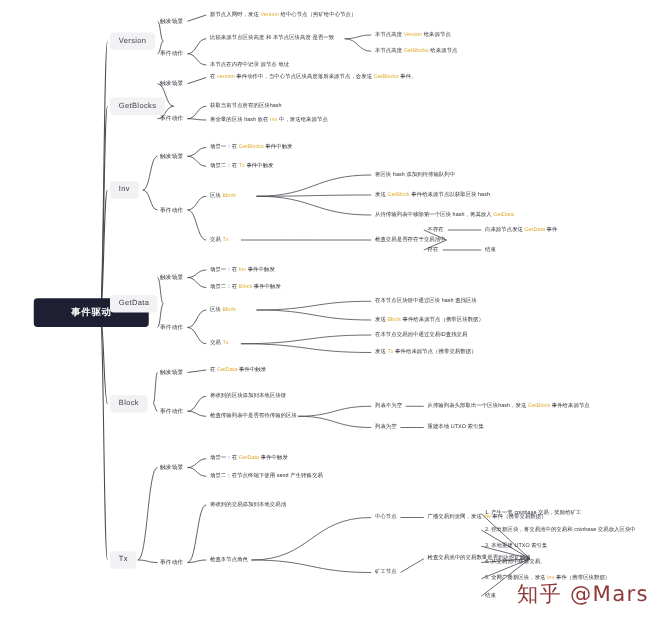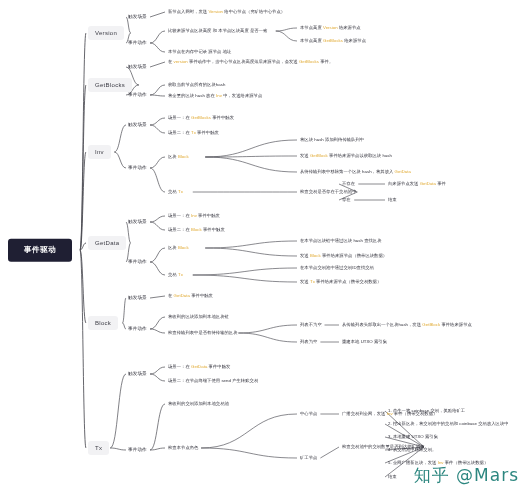--- a/index.html
+++ b/index.html
@@ -23,24 +23,25 @@
     position: absolute;
     white-space: nowrap;
     line-height: 1.15;
     transform: translateY(-50%);
   }
   
   .n-root {
     background: #1f1f33;
     color: #ffffff;
     font-size: 7.5px;
-    padding: 7px 16px;
+    padding: 7px 30px;
     border-radius: 3px;
     letter-spacing: 0.6px;
     font-weight: bold;
+    margin-left: 19px;
   }
   
   .n-l1 {
     background: #f2f2f4;
     color: #3d3d46;
     font-size: 6px;
     padding: 3.5px 7px;
     border-radius: 3px;
     letter-spacing: 0.3px;
   }
@@ -54,21 +55,21 @@
   .n-l3, .n-l4 {
     color: #2e2e38;
     font-size: 4.3px;
     letter-spacing: 0.05px;
   }
   .hl { color: #e0a82e; }
   .watermark {
     position: absolute;
     right: 8px; bottom: 13px;
     font-size: 17px;
-    color: #0f766e;
+    color: #7f1d1d;
     letter-spacing: 1px;
     font-family: "DejaVu Sans", sans-serif;
     opacity: 0.88;
   }
 </style>
 </head>
 <body>
 
 <div id="canvas">
   <svg class="links" id="link-layer">

